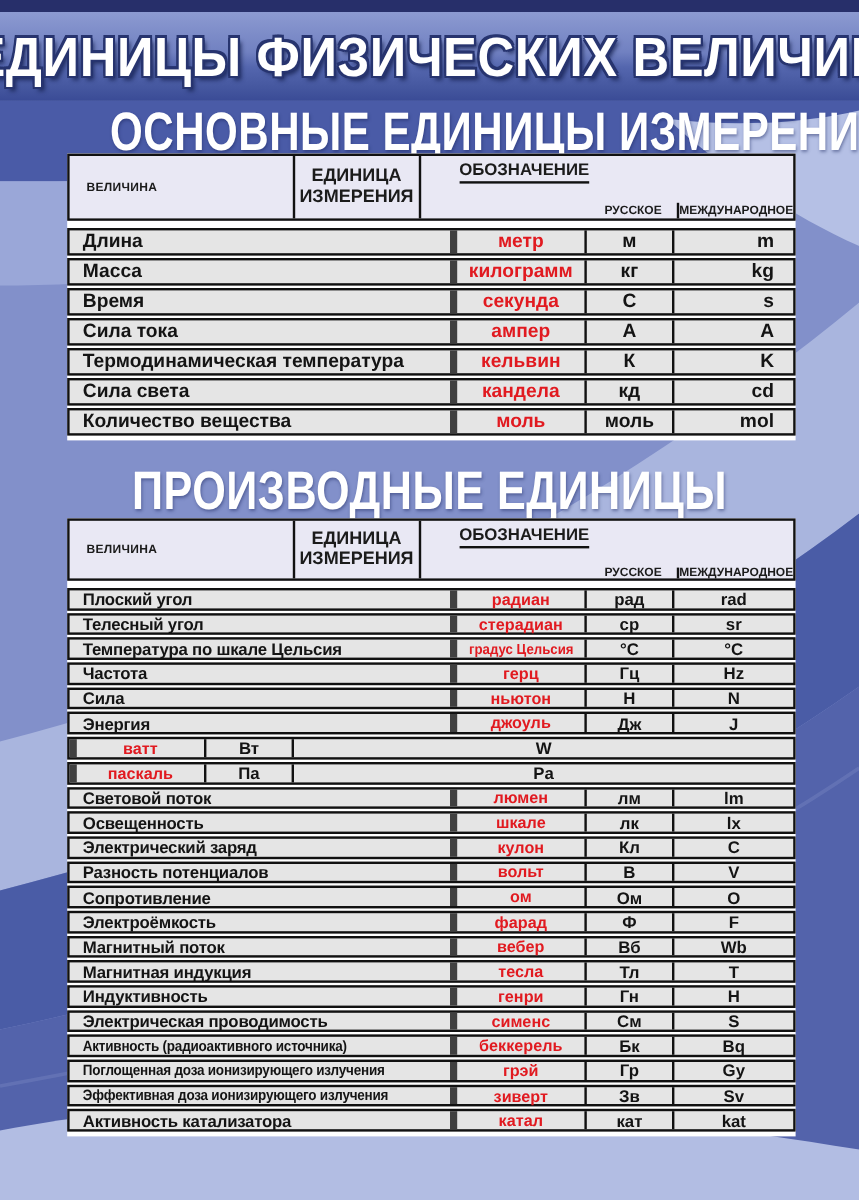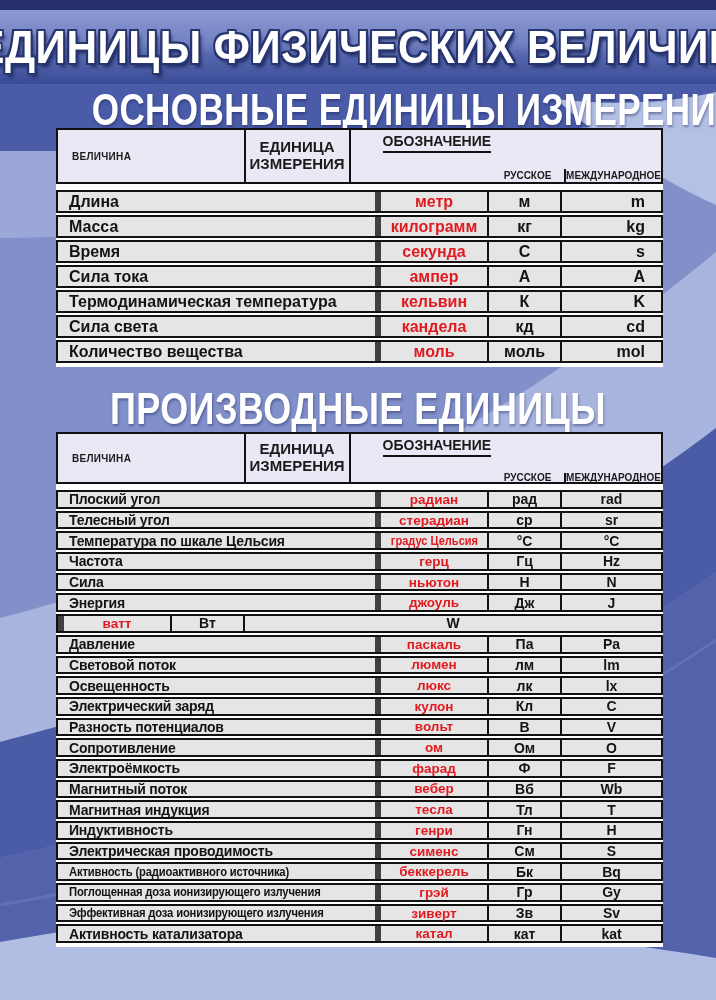--- a/index.html
+++ b/index.html
@@ -343,23 +343,20 @@
             <span>ватт</span>
           </div>
           <div class="cell sym-rus">
             <span>Вт</span>
           </div>
           <div class="cell sym-int">
             <span>W</span>
           </div>
         </div>
         <div class="row">
-          <div class="cell quantity">
-            <span>Давление</span>
-          </div>
           <div class="cell unit">
             <span>паскаль</span>
           </div>
           <div class="cell sym-rus">
             <span>Па</span>
           </div>
           <div class="cell sym-int">
             <span>Pa</span>
           </div>
         </div>
@@ -375,21 +372,21 @@
           </div>
           <div class="cell sym-int">
             <span>lm</span>
           </div>
         </div>
         <div class="row">
           <div class="cell quantity">
             <span>Освещенность</span>
           </div>
           <div class="cell unit">
-            <span>люкс</span>
+            <span>шкале</span>
           </div>
           <div class="cell sym-rus">
             <span>лк</span>
           </div>
           <div class="cell sym-int">
             <span>lx</span>
           </div>
         </div>
         <div class="row">
           <div class="cell quantity">

